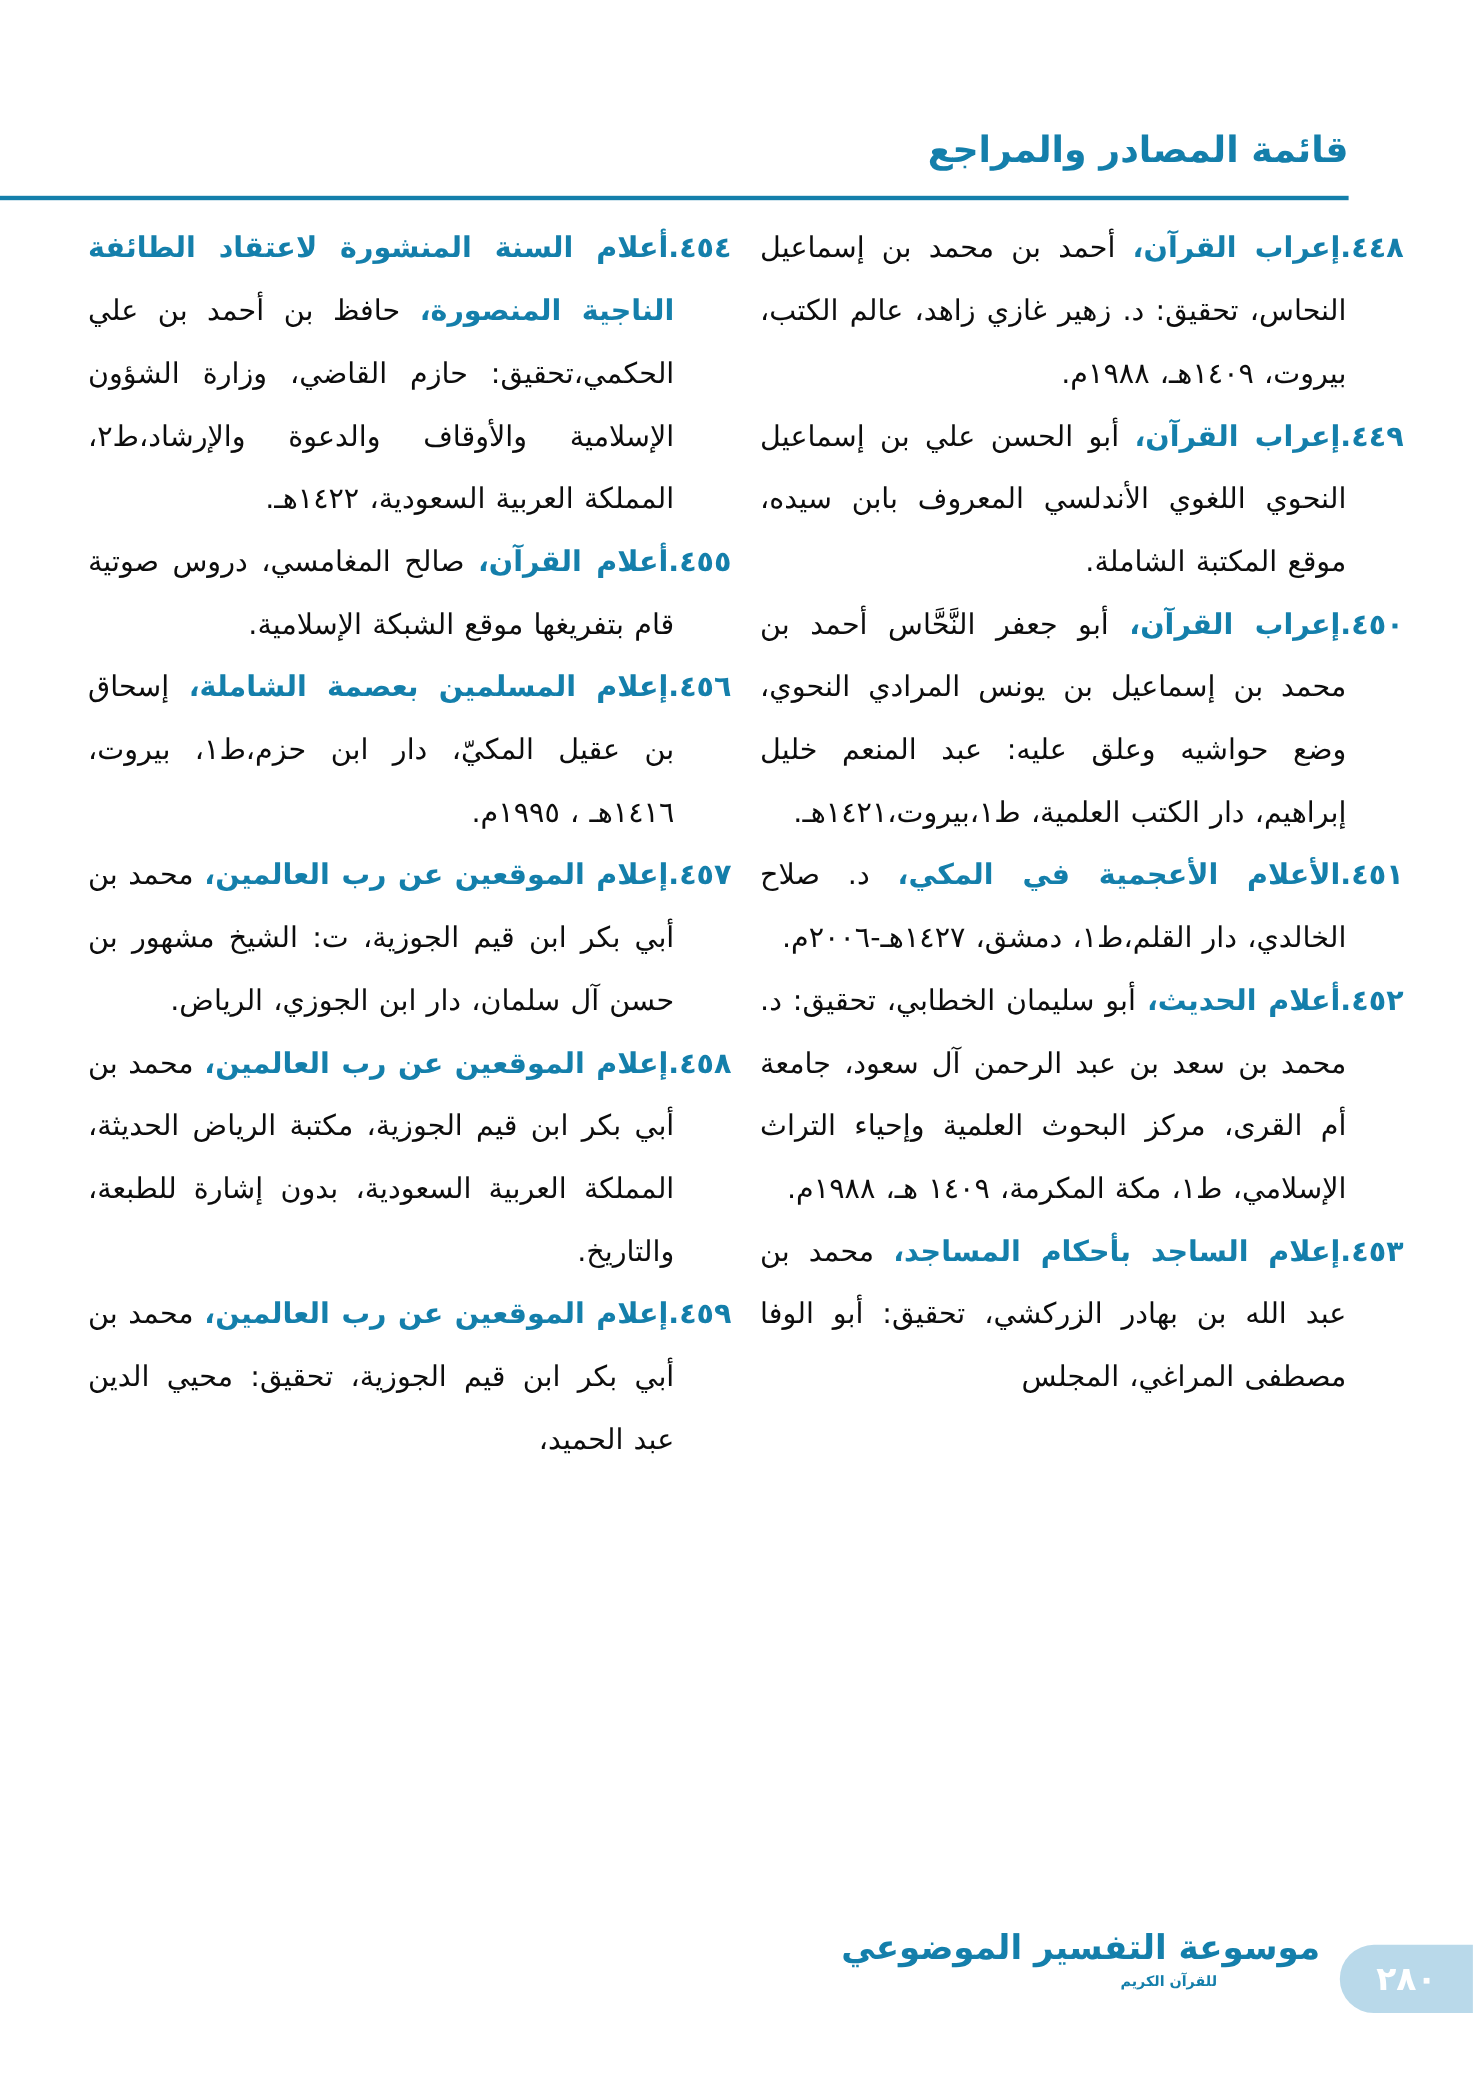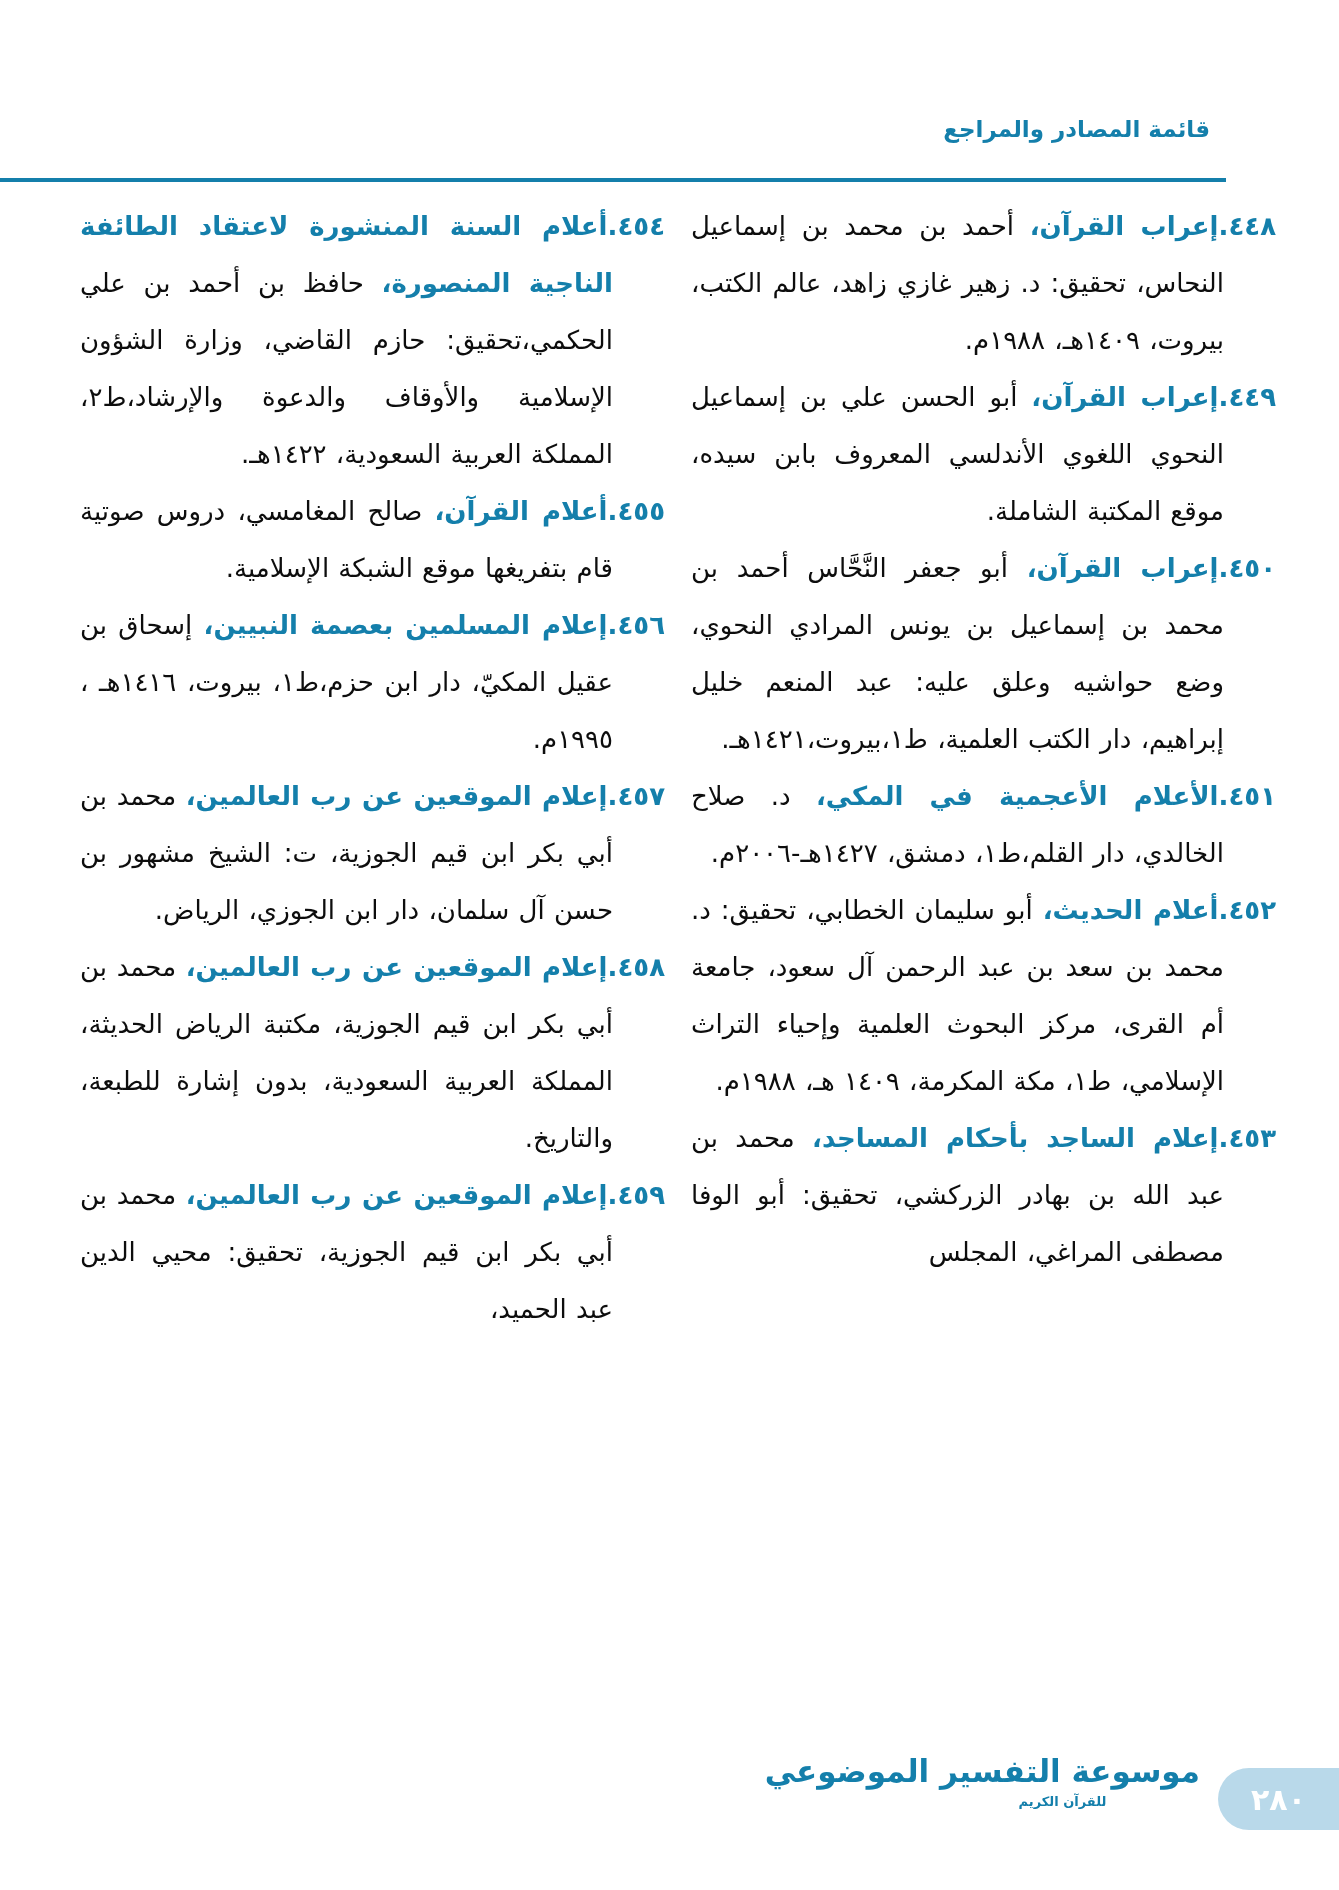--- a/index.html
+++ b/index.html
@@ -9,23 +9,23 @@
     height: 1890px;
     background: #ffffff;
     font-family: "DejaVu Sans", sans-serif;
     overflow: hidden;
   }
   :root { --accent: #147fab; --pill-bg: #b9d9ea; --pill-text: #ffffff; }
 
   .header-title {
     position: absolute;
     top: 116px;
-    right: 129px;
+    right: 113px;
     color: var(--accent);
-    font-size: 23px;
+    font-size: 33px;
     font-weight: bold;
     letter-spacing: -1px;
     white-space: nowrap;
   }
   .rule {
     position: absolute;
     top: 178px;
     left: 0;
     width: 1226px;
     height: 4px;
@@ -114,21 +114,21 @@
       <p class="entry"><span class="num">٤٤٨.</span><span class="title">إعراب القرآن،</span><span class="body"> أحمد بن محمد بن إسماعيل النحاس، تحقيق: د. زهير غازي زاهد، عالم الكتب، بيروت، ١٤٠٩هـ، ١٩٨٨م.</span></p>
       <p class="entry"><span class="num">٤٤٩.</span><span class="title">إعراب القرآن،</span><span class="body"> أبو الحسن علي بن إسماعيل النحوي اللغوي الأندلسي المعروف بابن سيده، موقع المكتبة الشاملة.</span></p>
       <p class="entry"><span class="num">٤٥٠.</span><span class="title">إعراب القرآن،</span><span class="body"> أبو جعفر النَّحَّاس أحمد بن محمد بن إسماعيل بن يونس المرادي النحوي، وضع حواشيه وعلق عليه: عبد المنعم خليل إبراهيم، دار الكتب العلمية، ط١،بيروت،١٤٢١هـ.</span></p>
       <p class="entry"><span class="num">٤٥١.</span><span class="title">الأعلام الأعجمية في المكي،</span><span class="body"> د. صلاح الخالدي، دار القلم،ط١، دمشق، ١٤٢٧هـ-٢٠٠٦م.</span></p>
       <p class="entry"><span class="num">٤٥٢.</span><span class="title">أعلام الحديث،</span><span class="body"> أبو سليمان الخطابي، تحقيق: د. محمد بن سعد بن عبد الرحمن آل سعود، جامعة أم القرى، مركز البحوث العلمية وإحياء التراث الإسلامي، ط١، مكة المكرمة، ١٤٠٩ هـ، ١٩٨٨م.</span></p>
       <p class="entry"><span class="num">٤٥٣.</span><span class="title">إعلام الساجد بأحكام المساجد،</span><span class="body"> محمد بن عبد الله بن بهادر الزركشي، تحقيق: أبو الوفا مصطفى المراغي، المجلس</span></p>
     </div>
   <div class="col">
       <p class="entry"><span class="num">٤٥٤.</span><span class="title">أعلام السنة المنشورة لاعتقاد الطائفة الناجية المنصورة،</span><span class="body"> حافظ بن أحمد بن علي الحكمي،تحقيق: حازم القاضي، وزارة الشؤون الإسلامية والأوقاف والدعوة والإرشاد،ط٢، المملكة العربية السعودية، ١٤٢٢هـ.</span></p>
       <p class="entry"><span class="num">٤٥٥.</span><span class="title">أعلام القرآن،</span><span class="body"> صالح المغامسي، دروس صوتية قام بتفريغها موقع الشبكة الإسلامية.</span></p>
-      <p class="entry"><span class="num">٤٥٦.</span><span class="title">إعلام المسلمين بعصمة النبيين،</span><span class="body"> إسحاق بن عقيل المكيّ، دار ابن حزم،ط١، بيروت، ١٤١٦هـ ، ١٩٩٥م.</span></p>
+      <p class="entry"><span class="num">٤٥٦.</span><span class="title">إعلام المسلمين بعصمة الشاملة،</span><span class="body"> إسحاق بن عقيل المكيّ، دار ابن حزم،ط١، بيروت، ١٤١٦هـ ، ١٩٩٥م.</span></p>
       <p class="entry"><span class="num">٤٥٧.</span><span class="title">إعلام الموقعين عن رب العالمين،</span><span class="body"> محمد بن أبي بكر ابن قيم الجوزية، ت: الشيخ مشهور بن حسن آل سلمان، دار ابن الجوزي، الرياض.</span></p>
       <p class="entry"><span class="num">٤٥٨.</span><span class="title">إعلام الموقعين عن رب العالمين،</span><span class="body"> محمد بن أبي بكر ابن قيم الجوزية، مكتبة الرياض الحديثة، المملكة العربية السعودية، بدون إشارة للطبعة، والتاريخ.</span></p>
       <p class="entry"><span class="num">٤٥٩.</span><span class="title">إعلام الموقعين عن رب العالمين،</span><span class="body"> محمد بن أبي بكر ابن قيم الجوزية، تحقيق: محيي الدين عبد الحميد،</span></p>
     </div>
 </div>
 
 <div class="logo">
   <span class="logo-main">موسوعة التفسير الموضوعي</span>
   <span class="logo-sub">للقرآن الكريم</span>
 </div>

